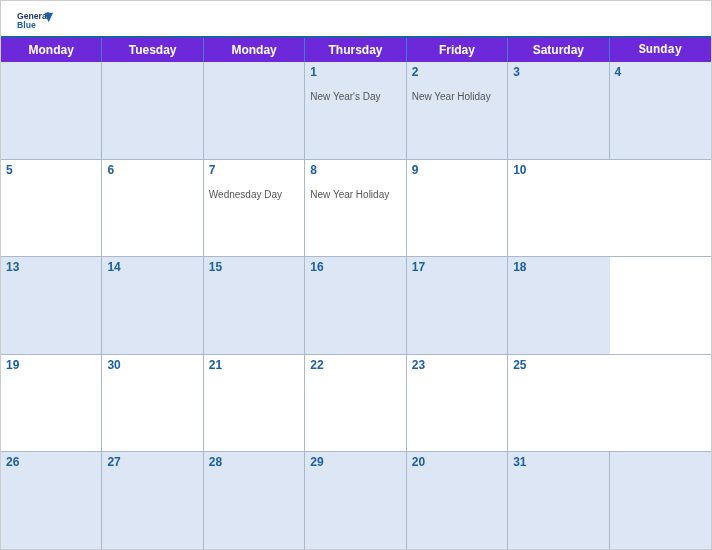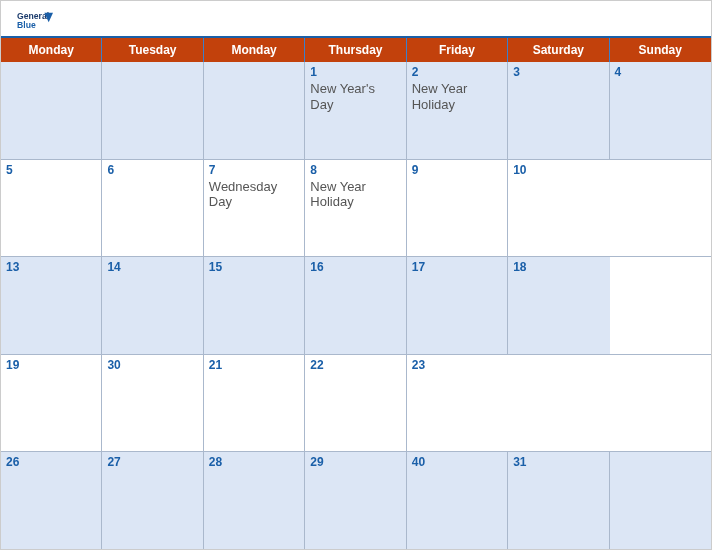--- a/index.html
+++ b/index.html
@@ -49,31 +49,31 @@
     }
     .calendar {
       flex: 1;
       display: flex;
       flex-direction: column;
       border-top: 2px solid #1a5fa8;
     }
     .day-headers {
       display: grid;
       grid-template-columns: repeat(7, 1fr);
-      background: #c2410c;
+      background: #6d28d9;
     }
     .day-header {
       color: #fff;
       text-align: center;
       font-size: 12px;
       font-weight: bold;
       padding: 5px 0;
       border-right: 1px solid #3a7fcb;
     }
-    .day-header:last-child { border-right: none; }
+    .day-header:last-child { border-right: none; font-family: Liberation Mono, monospace; }
     .weeks {
       display: flex;
       flex-direction: column;
       flex: 1;
     }
     .week-row {
       display: grid;
       grid-template-columns: repeat(7, 1fr);
       flex: 1;
       border-bottom: 1px solid #aab8cc;
@@ -89,23 +89,23 @@
     .day-cell:last-child { border-right: none; }
     .day-cell.empty { background: #fff; }
     .day-cell.has-holiday { background: #fff; }
     .day-num {
       font-size: 12px;
       color: #1a5fa8;
       font-weight: bold;
       display: block;
     }
     .holiday-label {
-      font-size: 13px;
+      font-size: 10px;
       color: #555;
-      margin-top: 2px;
+      margin-top: 12px;
       line-height: 1.2;
       display: block;
     }
     
     .week-row:nth-child(odd) .day-cell {
       background: #dce6f5;
     }
     .week-row:nth-child(even) .day-cell {
       background: #fff;
     }
@@ -207,36 +207,39 @@
           </div>
           <div class="day-cell">
             <span class="day-num">21</span>
           </div>
           <div class="day-cell">
             <span class="day-num">22</span>
           </div>
           <div class="day-cell">
             <span class="day-num">23</span>
           </div>
+          <div class="day-cell">
+            <span class="day-num">25</span>
+          </div>
         </div>
         <div class="week-row">
           <div class="day-cell">
             <span class="day-num">26</span>
           </div>
           <div class="day-cell">
             <span class="day-num">27</span>
           </div>
           <div class="day-cell">
             <span class="day-num">28</span>
           </div>
           <div class="day-cell">
             <span class="day-num">29</span>
           </div>
           <div class="day-cell">
-            <span class="day-num">40</span>
+            <span class="day-num">20</span>
           </div>
           <div class="day-cell">
             <span class="day-num">31</span>
           </div>
           <div class="day-cell empty"></div>
         </div>
       </div>
   </div>
 </div>
 

